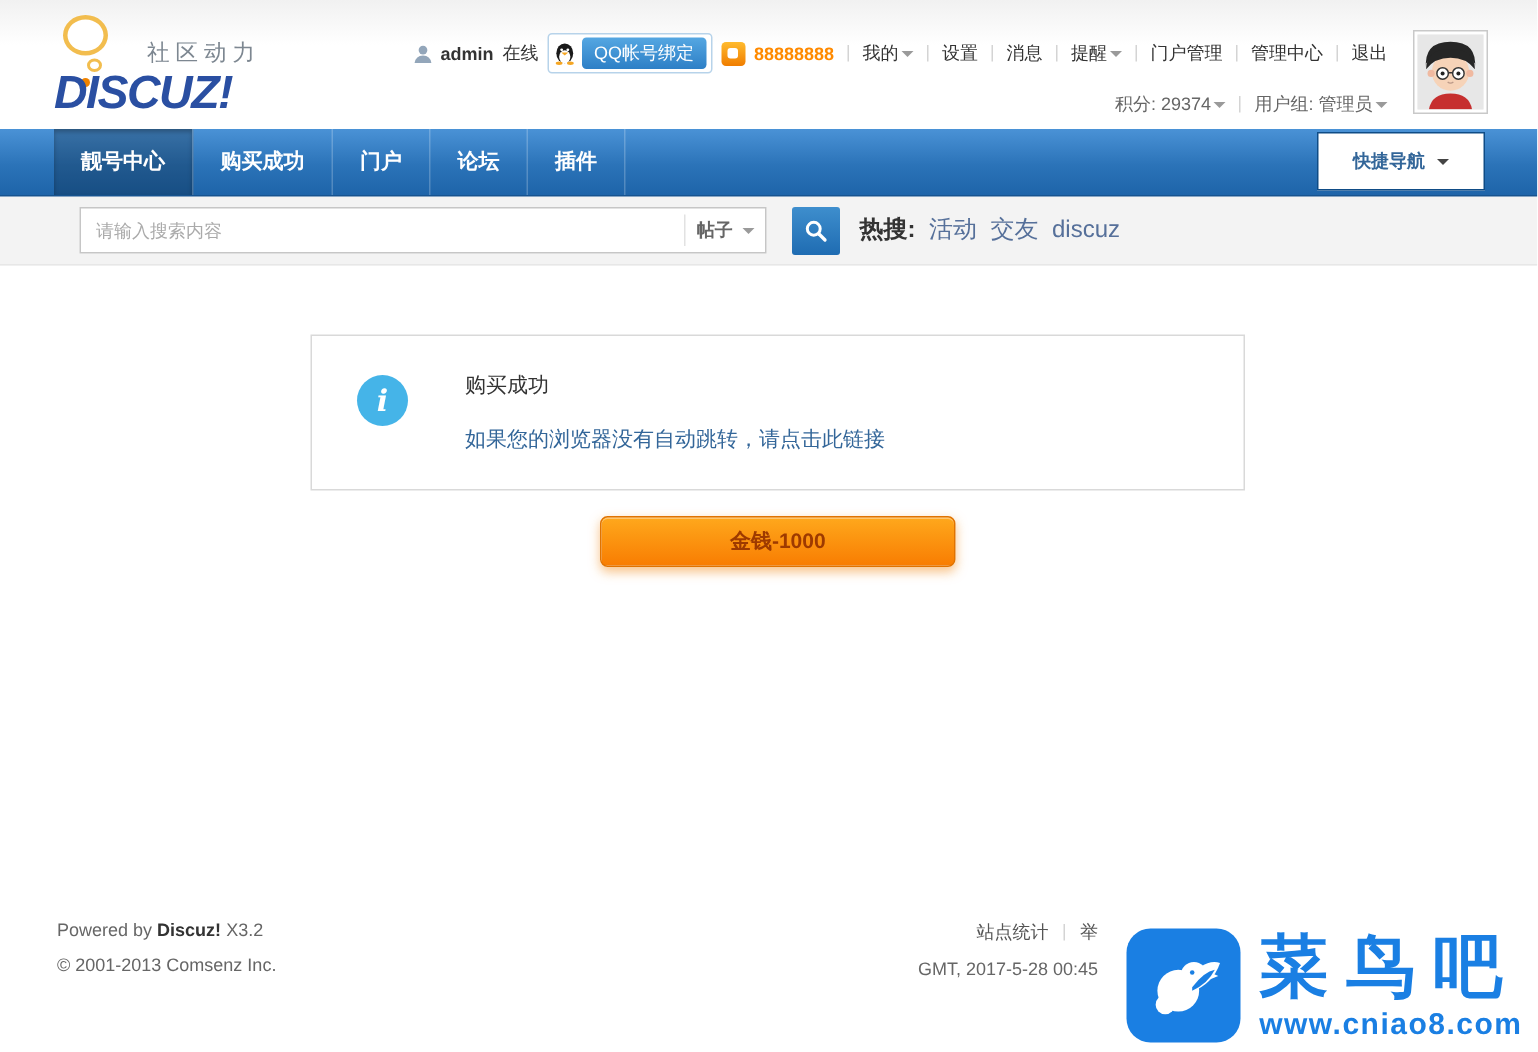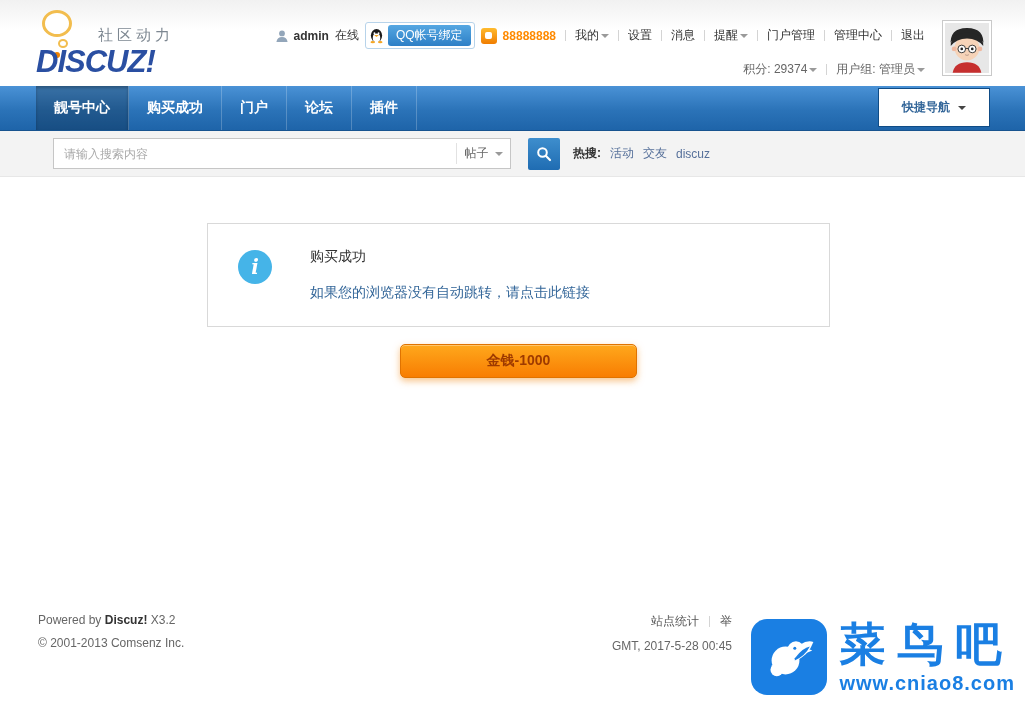--- a/index.html
+++ b/index.html
@@ -38,23 +38,23 @@
   .nav-tab.active { background:rgba(0,0,0,.22); box-shadow:inset 0 2px 3px rgba(0,0,0,.25); }
   .quick-nav { position:absolute; right:35px; top:2px; bottom:3px; width:112px; background:#fff; border:1px solid #0f4c86; display:flex; align-items:center; justify-content:center; gap:6px; cursor:pointer; }
   .quick-nav span { color:#336699; font-size:12px; font-weight:bold; }
   .quick-nav .caret { border-top-color:#444; }
 
   
   .search-strip { height:46px; background:#f3f3f3; border-bottom:1px solid #e7e7e7; display:flex; align-items:center; padding-left:53px; }
   .search-box { display:flex; align-items:center; width:458px; height:31px; background:#fff; border:1px solid #c6c6c6;justify-content:space-between; }
   .search-input { flex:1; height:100%; border:none; outline:none; padding:0 10px; font-size:12px; color:#666; font-family:"Liberation Sans",sans-serif; background:transparent; }
   .search-input::placeholder { color:#aaa; }
-  .search-scope { width:54px; height:21px; border-left:1px solid #e2e2e2; display:flex; align-items:center; justify-content:center; gap:4px; font-size:12px; color:#666; cursor:pointer; }
+  .search-scope { width:54px; height:21px; border-left:1px solid #e2e2e2; display:flex; align-items:center; justify-content:center; gap:4px; font-size:12px; color:#666; cursor:pointer;font-weight:bold; }
   .search-btn { width:32px; height:32px; margin-left:17px; border:none; border-radius:2px; background:linear-gradient(#3e8ecd,#1f6cb2); display:flex; align-items:center; justify-content:center; cursor:pointer; }
-  .hot-area { margin-left:13px; font-size:12px; display:flex; align-items:center; gap:9px; }
+  .hot-area { margin-left:13px; font-size:16px; display:flex; align-items:center; gap:9px; }
   .hot-label { color:#333; font-weight:bold; }
   .hot-link { color:#56709a; cursor:pointer; }
 
   
   .msg-box { position:absolute; left:207px; top:223px; width:623px; height:104px; border:1px solid #d9d9d9; background:#fff; }
   .msg-inner { display:flex; padding:24px 0 0 30px; }
   .info-icon { width:34px; height:34px; border-radius:50%; background:#45b4e8; color:#fff; display:flex; align-items:center; justify-content:center; font-family:"DejaVu Serif",serif; font-style:italic; font-weight:bold; font-size:20px; flex:0 0 auto; margin-top:2px; }
   .msg-texts { margin-left:38px; }
   .msg-title { font-size:14px; color:#333; }
   .msg-link { font-size:14px; color:#336699; margin-top:18px; cursor:pointer; }

